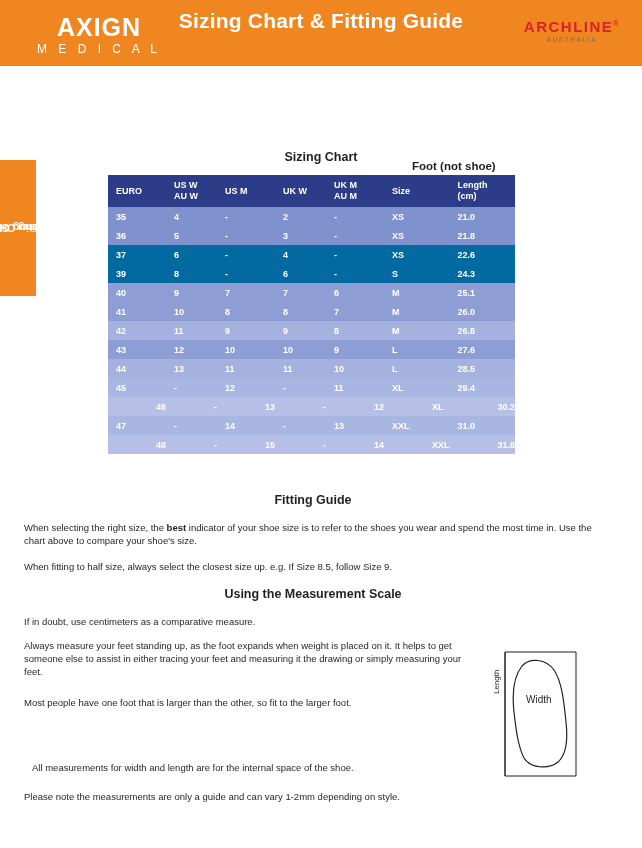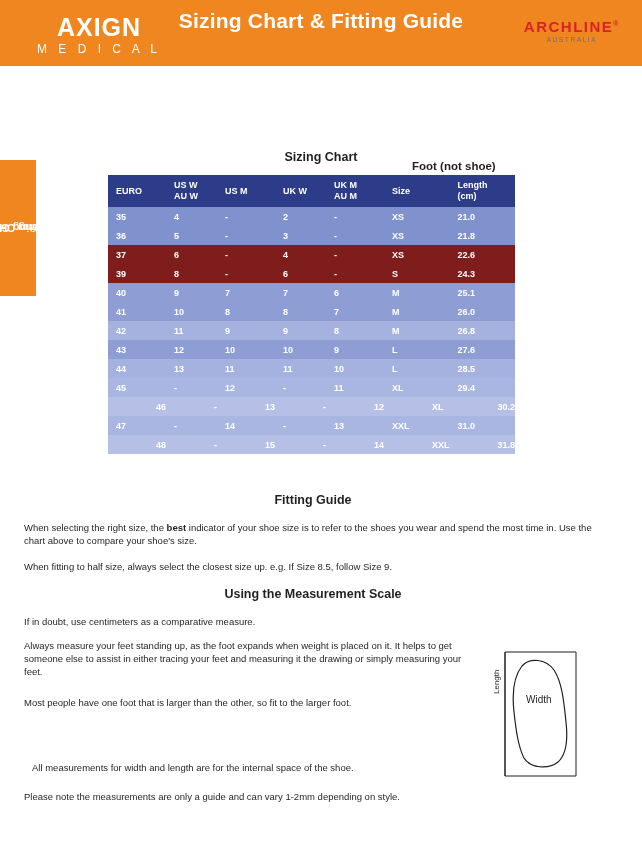--- a/index.html
+++ b/index.html
@@ -130,21 +130,21 @@
   table.sizing th.len { text-align: left; }
   table.sizing td {
     color: #ffffff;
     font-weight: bold;
     font-size: 9px;
     padding: 3px 0 3px 8px;
     height: 19px;
     vertical-align: middle;
   }
   table.sizing tr.band-a td { background: #7f92cd; }
-  table.sizing tr.band-b td { background: #7f1d1d; }
+  table.sizing tr.band-b td { background: #0369a1; }
   table.sizing tr.band-c td { background: #8e9ed5; }
   table.sizing tr.band-d td { background: #a5b2e0; }
   table.sizing tr.band-e td { background: #b6c0e7; padding-left: 48px; }
   table.sizing tr.band-f td { background: #aab6e2; margin-left: 18px; }
 
   col.c0 { width: 47px; }
   col.c1 { width: 50px; }
   col.c2 { width: 52px; }
   col.c3 { width: 54px; }
   col.c4 { width: 56px; }

